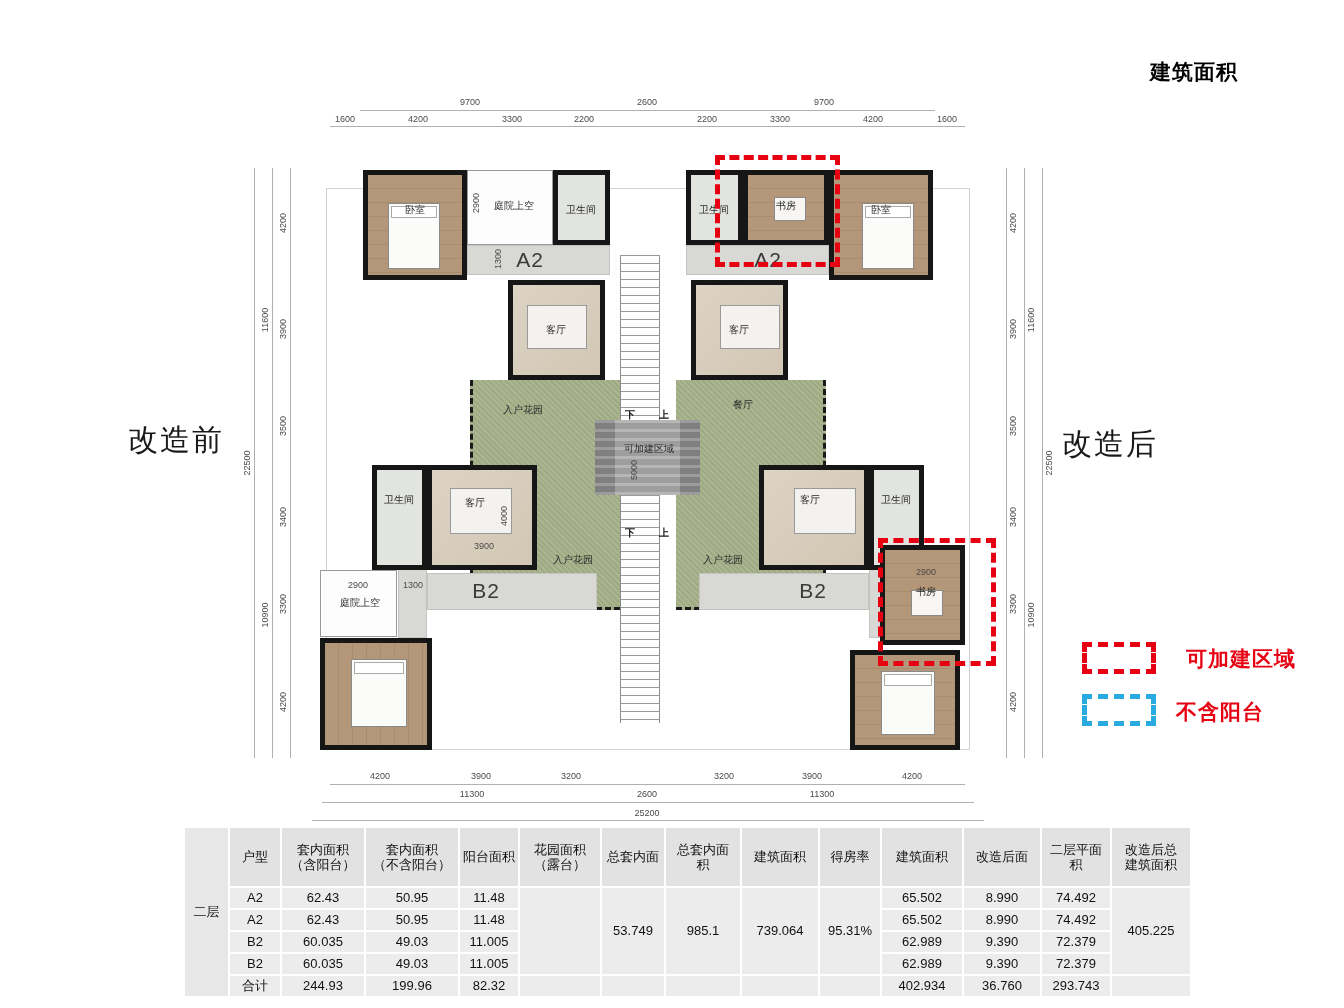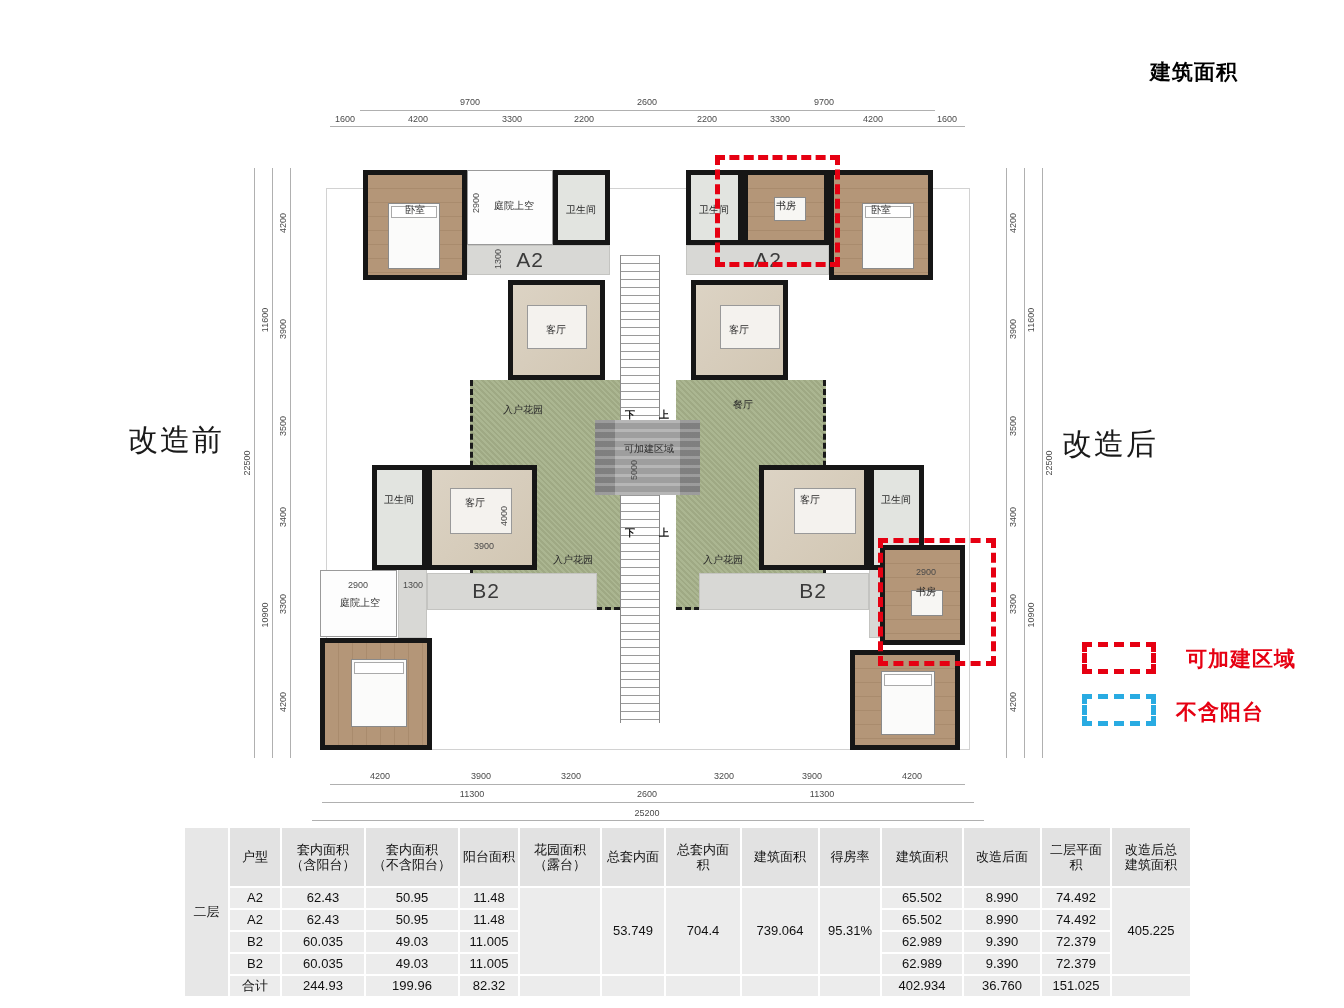--- a/index.html
+++ b/index.html
@@ -272,21 +272,21 @@
     <th>改造后总
 建筑面积</th>
   </tr>
   <tr>
     <td>A2</td>
     <td>62.43</td>
     <td>50.95</td>
     <td>11.48</td>
     <td rowspan="4"></td>
     <td rowspan="4">53.749</td>
-    <td rowspan="4">704.4</td>
+    <td rowspan="4">985.1</td>
     <td rowspan="4">739.064</td>
     <td rowspan="4">95.31%</td>
     <td>65.502</td>
     <td>8.990</td>
     <td>74.492</td>
     <td rowspan="4">405.225</td>
   </tr>
   <tr>
     <td>A2</td>
     <td>62.43</td>
@@ -319,17 +319,17 @@
     <td>244.93</td>
     <td>199.96</td>
     <td>82.32</td>
     <td></td>
     <td></td>
     <td></td>
     <td></td>
     <td></td>
     <td>402.934</td>
     <td>36.760</td>
-    <td>151.025</td>
+    <td>293.743</td>
     <td></td>
   </tr>
 </tbody>
   </table>
 
 </body></html>

